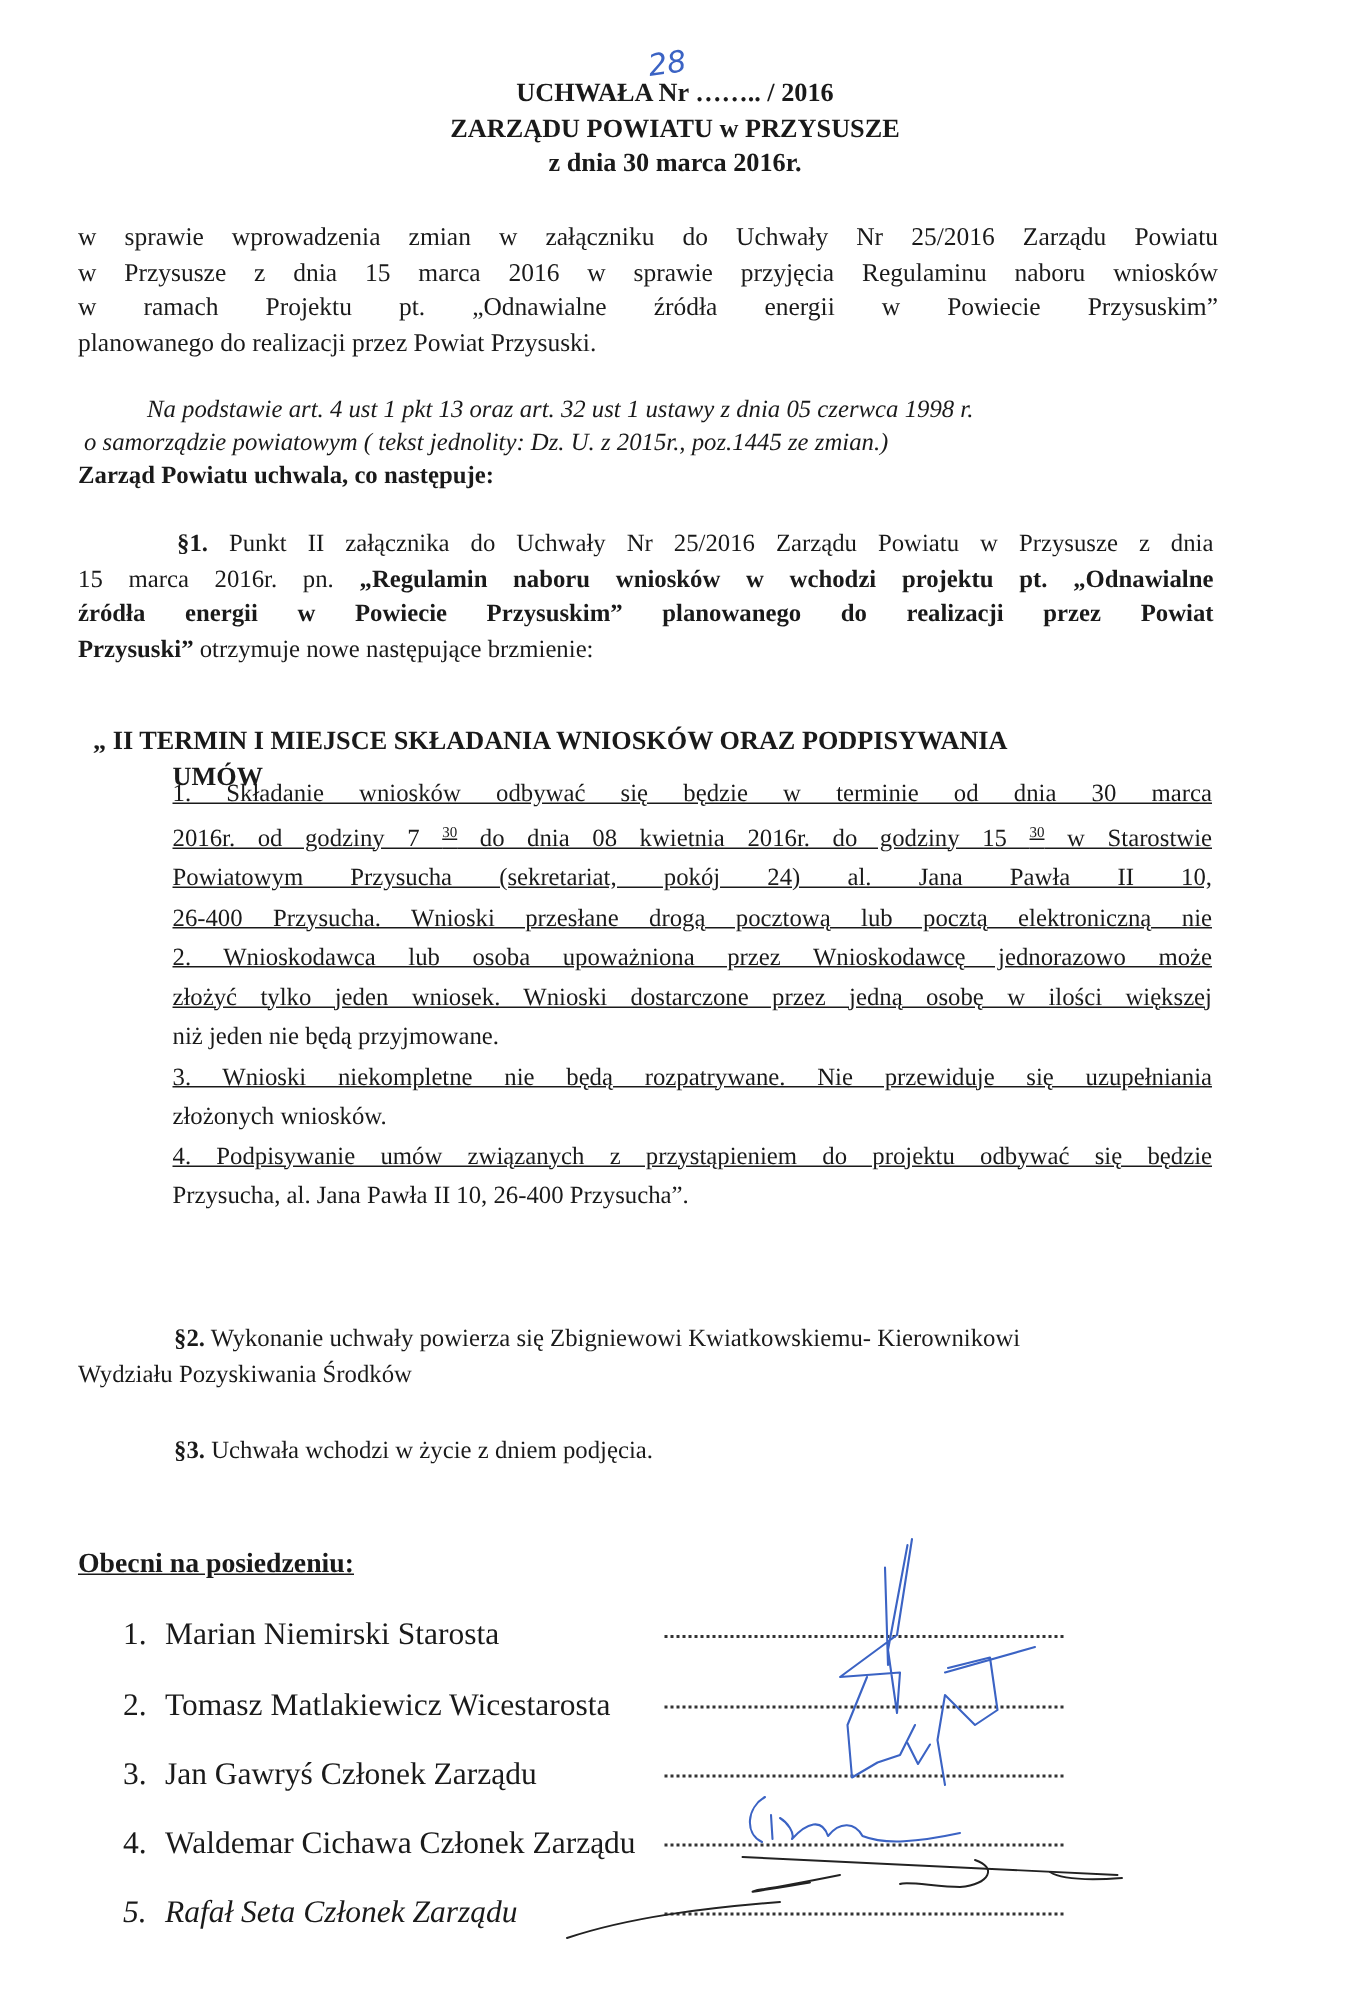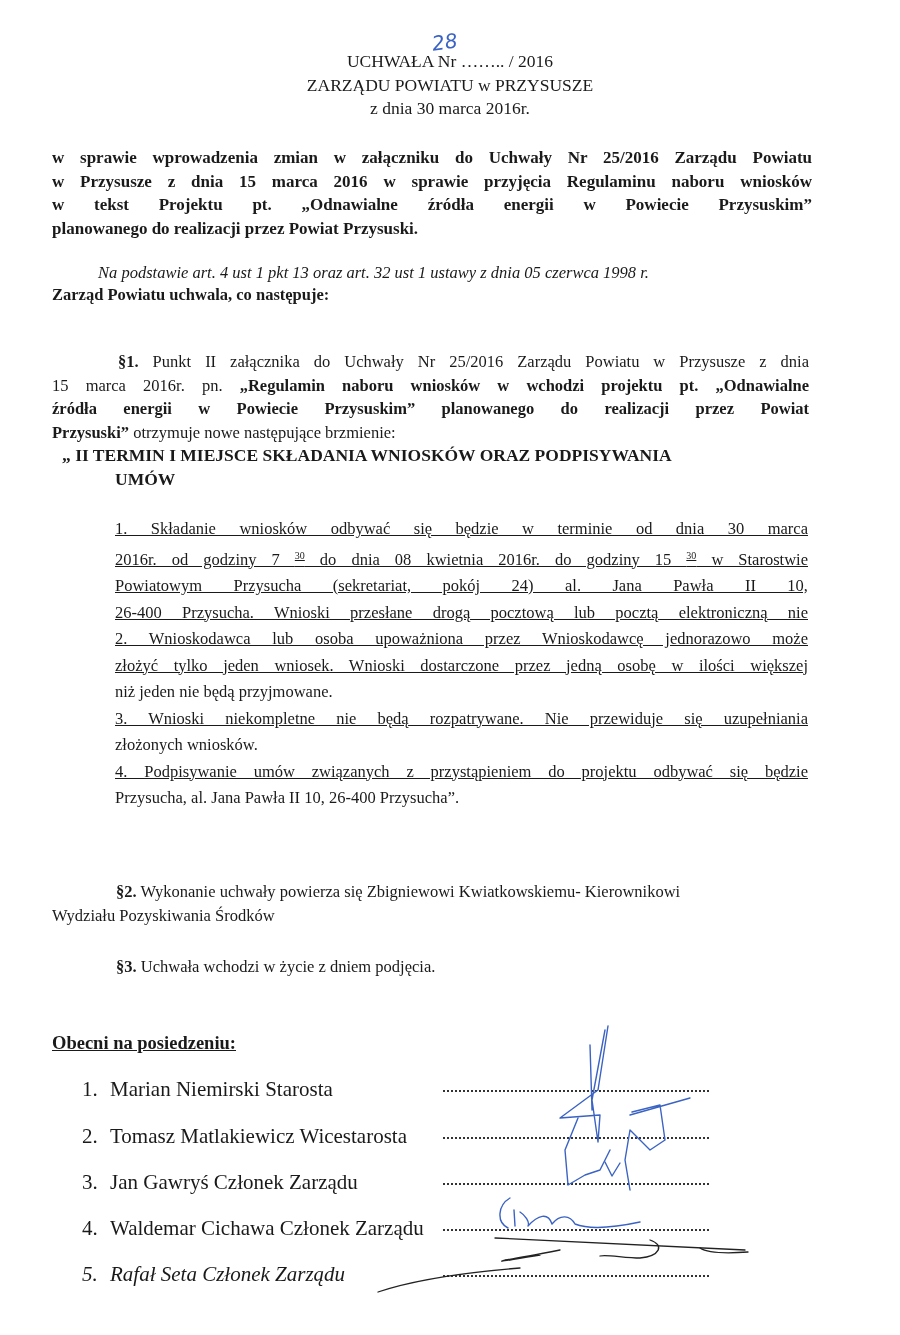--- a/index.html
+++ b/index.html
@@ -1,22 +1,22 @@
 <!DOCTYPE html>
 <html><head>
 <meta charset="utf-8">
 <style>
   html, body { margin: 0; padding: 0; background: #ffffff; }
   body { width: 900px; height: 1335px; position: relative; overflow: hidden;
          font-family: "Liberation Serif", "DejaVu Serif", serif; color: #1a1a1a; }
   .abs { position: absolute; }
-  .title { left: 0; width: 900px; text-align: center; font-weight: normal; font-size: 17.5px; line-height: 23px; }
+  .title { left: 0; width: 900px; text-align: center; font-weight: bold; font-size: 17.5px; line-height: 23px; }
   .hw-num { position: absolute; left: 432px; top: 30px; color: #3b63c4; font-family: "DejaVu Sans", sans-serif;
             font-style: italic; font-size: 20px; transform: rotate(-8deg); }
-  .subject { left: 52px; width: 760px; font-weight: bold; font-size: 17px; line-height: 23.5px; text-align: justify; }
+  .subject { left: 52px; width: 760px; font-weight: normal; font-size: 17px; line-height: 23.5px; text-align: justify; }
   .subject .jl { display: block; text-align-last: justify; }
   .subject .ll { display: block; }
   .basis { left: 52px; width: 780px; font-size: 16.5px; line-height: 22px; }
   .basis .it { font-style: italic; display: block; }
   .basis .b { font-weight: bold; display: block; }
   .para { font-size: 16.5px; line-height: 23.5px; }
   .para .jl { display: block; text-align-last: justify; text-align: justify; }
   .para .ll { display: block; }
   .bold { font-weight: bold; }
   .sec-head { left: 62px; font-weight: bold; font-size: 17.5px; line-height: 24px; }
@@ -36,37 +36,38 @@
 <div class="abs title" style="top:50px;">
   <span>UCHWAŁA Nr ……..</span><span> / 2016</span>
 </div>
 <span class="hw-num">28</span>
 <div class="abs title" style="top:74px;">ZARZĄDU POWIATU w PRZYSUSZE</div>
 <div class="abs title" style="top:97px;">z dnia  30 marca  2016r.</div>
 
 <div class="abs subject" style="top:146px;">
   <span class="jl">w sprawie wprowadzenia zmian w załączniku do Uchwały Nr 25/2016 Zarządu Powiatu</span>
   <span class="jl">w Przysusze z dnia 15 marca 2016 w sprawie przyjęcia Regulaminu naboru wniosków</span>
-  <span class="jl">w tekst Projektu pt. „Odnawialne źródła energii w Powiecie Przysuskim”</span>
+  <span class="jl">w ramach Projektu pt. „Odnawialne źródła energii w Powiecie Przysuskim”</span>
   <span class="ll">planowanego do realizacji przez Powiat Przysuski.</span>
 </div>
 
 <div class="abs basis" style="top:262px;">
   <span class="it" style="padding-left:46px;">Na podstawie art. 4 ust 1  pkt 13 oraz art. 32 ust 1 ustawy z dnia 05 czerwca 1998 r.</span>
+  <span class="it" style="padding-left:4px;">o samorządzie powiatowym ( tekst jednolity:  Dz. U. z 2015r., poz.1445 ze zmian.)</span>
   <span class="b">Zarząd Powiatu uchwala, co następuje:</span>
 </div>
 
 <div class="abs para" style="top:350px; left:52px; width:757px;">
   <span class="jl" style="padding-left:66px;"><span class="bold">§1.</span><span> Punkt II załącznika do Uchwały Nr 25/2016 Zarządu Powiatu w Przysusze z dnia</span></span>
   <span class="jl"><span>15 marca 2016r. pn. </span><span class="bold">„Regulamin naboru wniosków w wchodzi projektu pt. „Odnawialne</span></span>
   <span class="jl bold">źródła energii w Powiecie Przysuskim” planowanego do realizacji przez Powiat</span>
   <span class="ll"><span class="bold">Przysuski”</span><span> otrzymuje nowe następujące brzmienie:</span></span>
 </div>
 
-<div class="abs sec-head" style="top:443px;">
+<div class="abs sec-head" style="top:481px;">
   <span style="display:block;">„ II  TERMIN I MIEJSCE SKŁADANIA WNIOSKÓW ORAZ PODPISYWANIA</span>
   <span style="display:block; padding-left:53px;">UMÓW</span>
 </div>
 
 <div class="abs items" style="top:516px;">
   <div>
     <span class="jl">1. Składanie wniosków  odbywać się będzie  w terminie  od  dnia  30 marca</span>
     <span class="jl"><span>2016r. od godziny 7 </span><sup class="u">30</sup><span>  do dnia  08 kwietnia 2016r.   do godziny 15 </span><sup class="u">30</sup><span>  w Starostwie</span></span>
     <span class="jl">Powiatowym Przysucha (sekretariat, pokój 24)   al. Jana Pawła II 10,</span>
     <span class="jl">26-400 Przysucha. Wnioski przesłane drogą pocztową lub pocztą elektroniczną nie</span>

